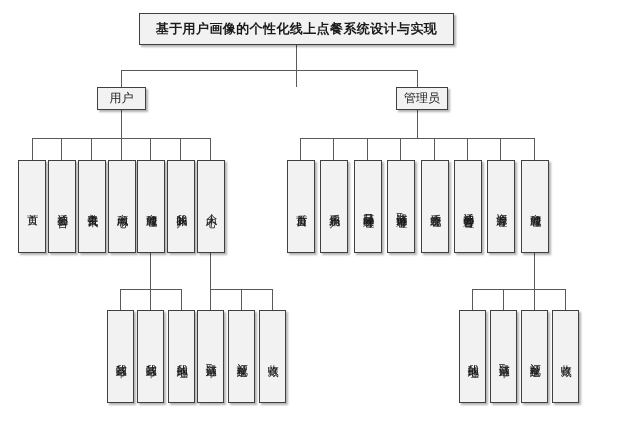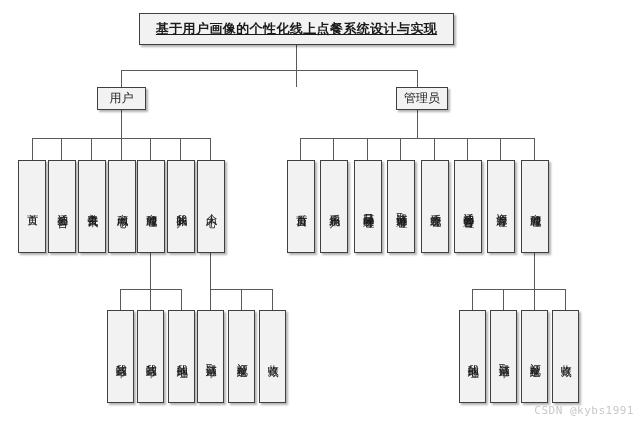--- a/index.html
+++ b/index.html
@@ -29,21 +29,20 @@
     align-items: center;
     justify-content: center;
     color: #1a1a1a;
     z-index: 5;
   }
   .node-title {
     font-size: 13px;
     font-weight: bold;
     letter-spacing: 0.4px;
     white-space: nowrap;
-    text-decoration: underline;
   }
   .node-h {           
     font-size: 12px;
     white-space: nowrap;
   }
   .node-v {           
     font-size: 11px;
     line-height: 1.22;
     padding: 6px 0;
     align-items: center;
@@ -215,15 +214,14 @@
   <div class="node node-v" style="left:490px; top:310px; width:27px; height:93px;">
     <span class="vtext">取消订单</span>
   </div>
   <div class="node node-v" style="left:521px; top:310px; width:27px; height:93px;">
     <span class="vtext">订单配送</span>
   </div>
   <div class="node node-v" style="left:552px; top:310px; width:27px; height:93px;">
     <span class="vtext">收藏</span>
   </div>
 
-  <div class="watermark">CSDN @kybs1991</div>
 
 </div>
 
 </body></html>

